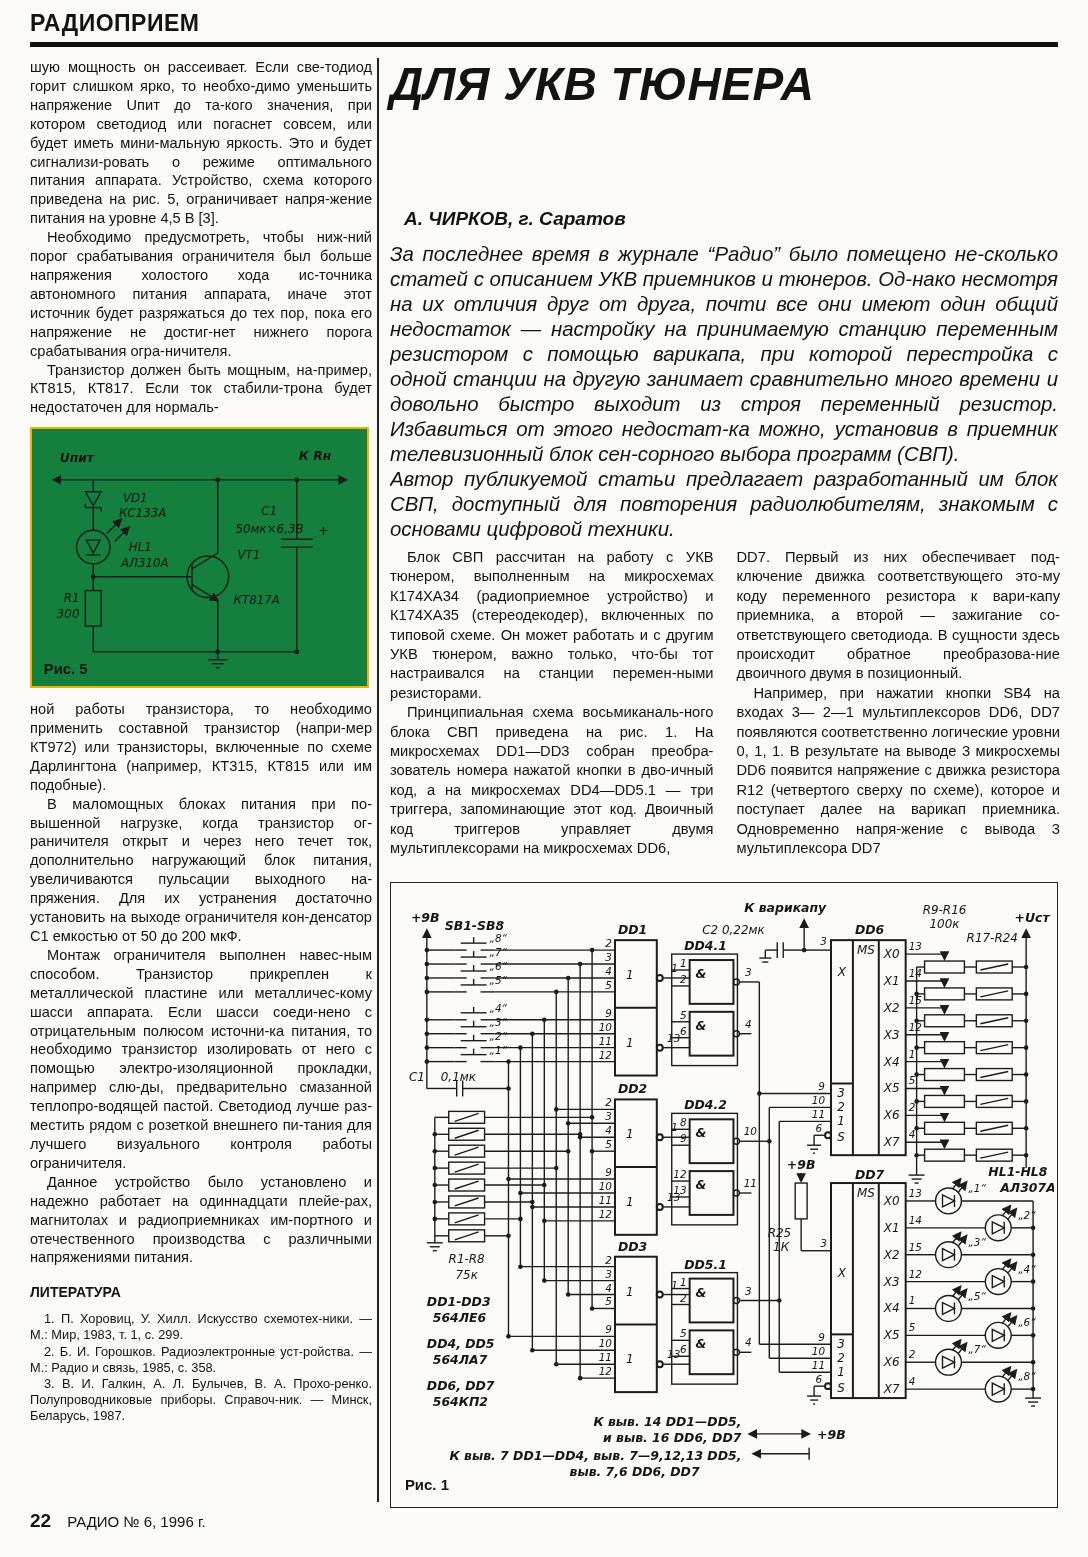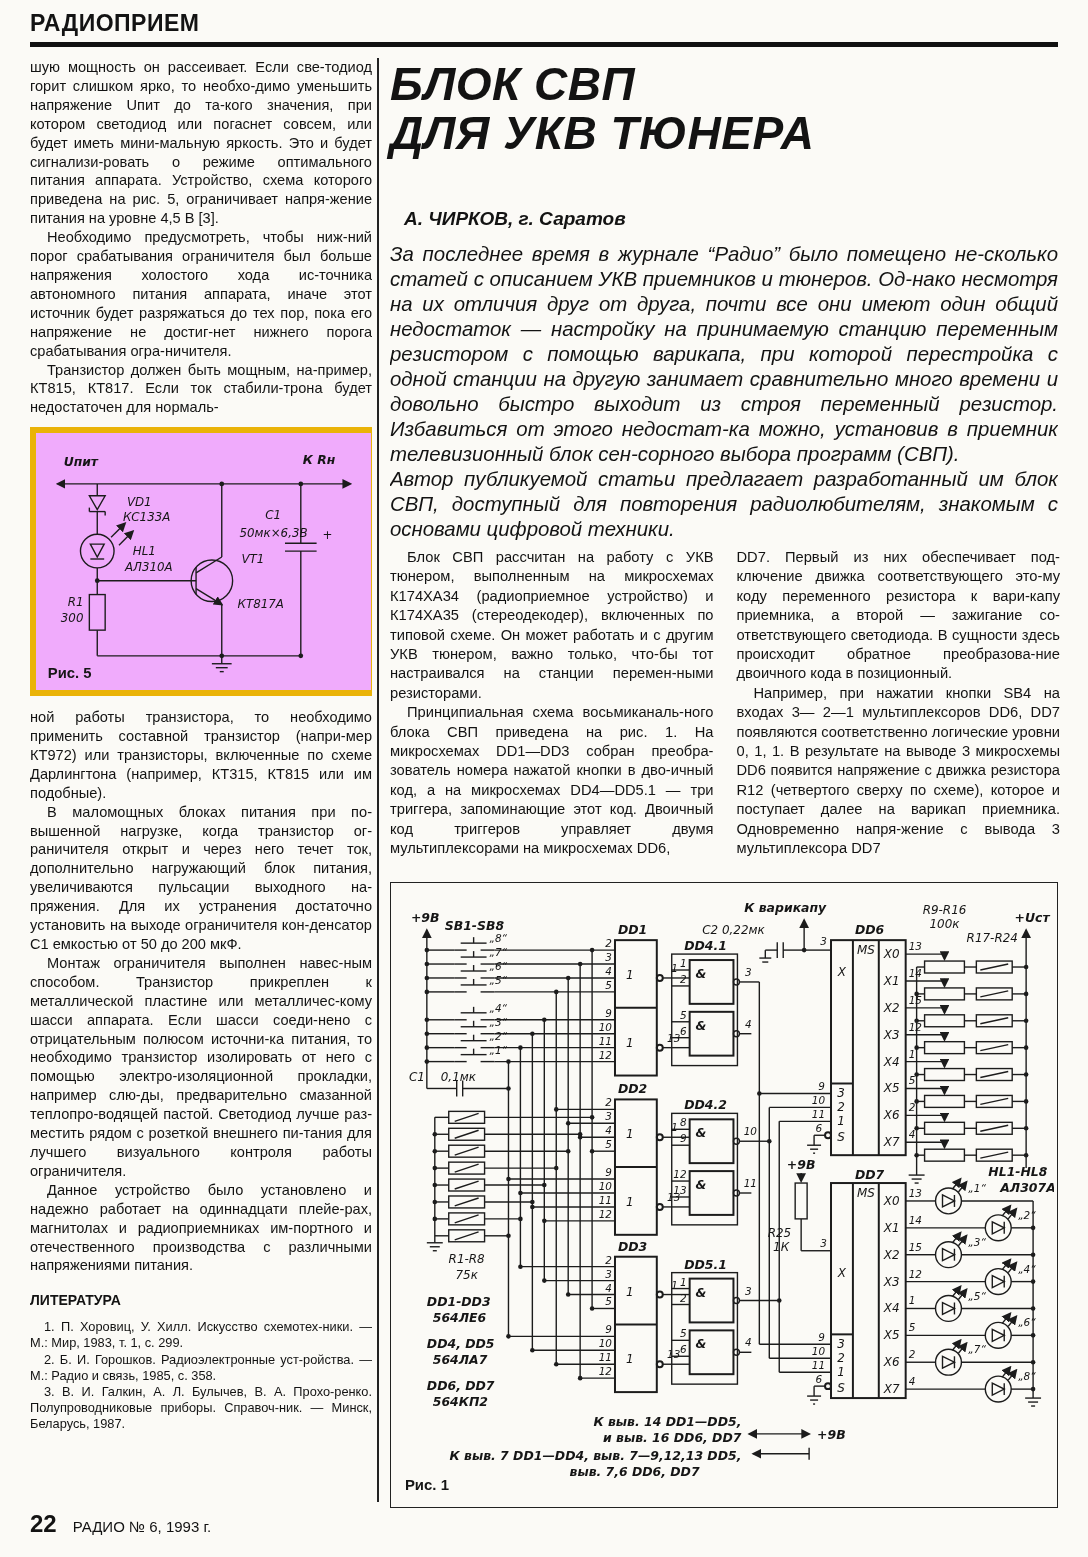--- a/index.html
+++ b/index.html
@@ -5,37 +5,37 @@
   html,body{margin:0;padding:0;background:#888}
   .page{position:relative;width:1088px;height:1557px;margin:0 auto;background:#fbfaf6;
         font-family:"Liberation Sans",sans-serif;color:#131313;overflow:hidden}
   .rubric{position:absolute;left:30px;top:10px;font-size:23px;font-weight:bold;letter-spacing:.5px}
   .rule{position:absolute;left:30px;top:42px;width:1028px;height:5px;background:#111}
   .vdiv{position:absolute;left:377px;top:58px;width:2px;height:1444px;background:#222}
   .leftcol{position:absolute;left:30px;top:58px;width:342px;height:1452px;overflow:hidden;
            font-size:14.6px;line-height:18.9px;text-align:justify}
   .para{margin:0;text-indent:17px}
   .para.noindent{text-indent:0}
-  .figbox{margin:10px 0 12px 0;border:6px solid #eab308;width:335px;background:#f0abfc}
+  .figbox{margin:10px 0 12px 0;border:2px solid #eab308;width:335px;background:#15803d}
   .litheading{text-align:left;font-weight:bold;font-size:14px;margin:16px 0 9px}
   .lit{font-size:12.8px;line-height:16.2px;margin:0;text-indent:14px;text-align:justify}
   .rightsec{position:absolute;left:390px;top:60px;width:670px;height:1452px}
   .title{position:absolute;left:0;top:0;font-size:46px;line-height:49px;font-weight:bold;
          font-style:italic;letter-spacing:.5px;white-space:nowrap}
   .author{position:absolute;left:14px;top:148px;font-size:19px;font-weight:bold;font-style:italic}
   .lead{position:absolute;left:0;top:182px;width:668px;height:302px;overflow:hidden;
         font-style:italic;font-size:20.4px;line-height:25px;text-align:justify}
   .lead p{margin:0}
   .cols{position:absolute;left:0;top:488px;width:670px;height:332px;overflow:hidden;display:flex;gap:23px}
   .bodycol{width:335px;font-size:14.7px;line-height:19.4px;text-align:justify}
   .bodycol p{margin:0;text-indent:17px}
   .bodycol p.noindent{text-indent:0}
   .fig1frame{position:absolute;left:0;top:822px;width:666px;height:624px;border:1.5px solid #222;background:#fbfaf6}
   .footer{position:absolute;left:30px;top:1510px;display:flex;align-items:baseline;gap:16px}
-  .pageno{font-size:24px;font-weight:bold}
+  .pageno{font-size:19px;font-weight:bold}
   .issue{font-size:15px}
   svg .w{stroke:#1c1c1c;stroke-width:1.4;fill:none}
   svg .w2{stroke:#1c1c1c;stroke-width:2;fill:none}
   svg text{fill:#161616}
   svg .t{font:italic 12px "DejaVu Sans",sans-serif}
   svg .tp{font:italic 10.5px "DejaVu Sans",sans-serif}
   svg .tb{font:italic 700 12.5px "DejaVu Sans",sans-serif}
   svg .tc{font:700 15px "Liberation Sans",sans-serif}
   svg .dot{fill:#1c1c1c;stroke:none}
 </style>
@@ -125,35 +125,34 @@
     <p class="para">Монтаж ограничителя выполнен навес-ным способом. Транзистор прикреплен к металлической пластине или металличес-кому шасси аппарата. Если шасси соеди-нено с отрицательным полюсом источни-ка питания, то необходимо транзистор изолировать от него с помощью электро-изоляционной прокладки, например слю-ды, предварительно смазанной теплопро-водящей пастой. Светодиод лучше раз-местить рядом с розеткой внешнего пи-тания для лучшего визуального контроля работы ограничителя.</p>
     <p class="para">Данное устройство было установлено и надежно работает на одиннадцати плейе-рах, магнитолах и радиоприемниках им-портного и отечественного производства с различными напряжениями питания.</p>
     <p class="litheading">ЛИТЕРАТУРА</p>
     <p class="lit">1. П. Хоровиц, У. Хилл. Искусство схемотех-ники. — М.: Мир, 1983, т. 1, с. 299.</p>
     <p class="lit">2. Б. И. Горошков. Радиоэлектронные уст-ройства. — М.: Радио и связь, 1985, с. 358.</p>
     <p class="lit">3. В. И. Галкин, А. Л. Булычев, В. А. Прохо-ренко. Полупроводниковые приборы. Справоч-ник. — Минск, Беларусь, 1987.</p>
   </div>
 
   <div class="rightsec">
     <div class="title">
-      <div>БЛОК СВП</div>
       <div>ДЛЯ УКВ ТЮНЕРА</div>
     </div>
     <div class="author">А. ЧИРКОВ, г. Саратов</div>
     <div class="lead">
       <p>За последнее время в журнале “Радио” было помещено не-сколько статей с описанием УКВ приемников и тюнеров. Од-нако несмотря на их отличия друг от друга, почти все они имеют один общий недостаток — настройку на принимаемую станцию переменным резистором с помощью варикапа, при которой перестройка с одной станции на другую занимает сравнительно много времени и довольно быстро выходит из строя переменный резистор. Избавиться от этого недостат-ка можно, установив в приемник телевизионный блок сен-сорного выбора программ (СВП).</p>
       <p>Автор публикуемой статьи предлагает разработанный им блок СВП, доступный для повторения радиолюбителям, знакомым с основами цифровой техники.</p>
     </div>
     <div class="cols">
       <div class="bodycol">
         <p>Блок СВП рассчитан на работу с УКВ тюнером, выполненным на микросхемах К174ХА34 (радиоприемное устройство) и К174ХА35 (стереодекодер), включенных по типовой схеме. Он может работать и с другим УКВ тюнером, важно только, что-бы тот настраивался на станции перемен-ными резисторами.</p>
         <p>Принципиальная схема восьмиканаль-ного блока СВП приведена на рис. 1. На микросхемах DD1—DD3 собран преобра-зователь номера нажатой кнопки в дво-ичный код, а на микросхемах DD4—DD5.1 — три триггера, запоминающие этот код. Двоичный код триггеров управляет двумя мультиплексорами на микросхемах DD6,</p>
       </div>
       <div class="bodycol">
-        <p class="noindent">DD7. Первый из них обеспечивает под-ключение движка соответствующего это-му коду переменного резистора к вари-капу приемника, а второй — зажигание со-ответствующего светодиода. В сущности здесь происходит обратное преобразова-ние двоичного кода в позиционный.</p>
+        <p class="noindent">DD7. Первый из них обеспечивает под-ключение движка соответствующего это-му коду переменного резистора к вари-капу приемника, а второй — зажигание со-ответствующего светодиода. В сущности здесь происходит обратное преобразова-ние двоичного двумя в позиционный.</p>
         <p>Например, при нажатии кнопки SB4 на входах 3— 2—1 мультиплексоров DD6, DD7 появляются соответственно логические уровни 0, 1, 1. В результате на выводе 3 микросхемы DD6 появится напряжение с движка резистора R12 (четвертого сверху по схеме), которое и поступает далее на варикап приемника. Одновременно напря-жение с вывода 3 мультиплексора DD7</p>
       </div>
     </div>
 
     <div class="fig1frame">
       <svg width="663" height="620" viewBox="0 0 666 620">
         <defs>
           <marker id="ah" viewBox="0 0 10 10" refX="8" refY="5" markerWidth="7" markerHeight="7" orient="auto-start-reverse">
             <path d="M0,0L10,5L0,10z" fill="#1c1c1c"></path>
           </marker>
@@ -821,16 +820,16 @@
           <text class="tb" x="352" y="578" text-anchor="end">К выв. 7 DD1—DD4,  выв. 7—9,12,13 DD5,</text>
           <text class="tb" x="310" y="594" text-anchor="end">выв. 7,6 DD6, DD7</text>
           <text class="tc" x="14" y="608">Рис. 1</text>
         </g>
       </svg>
     </div>
   </div>
 
   <div class="footer">
     <span class="pageno">22</span>
-    <span class="issue">РАДИО № 6, 1993 г.</span>
+    <span class="issue">РАДИО № 6, 1996 г.</span>
   </div>
 
 </div>
 
 </body></html>

